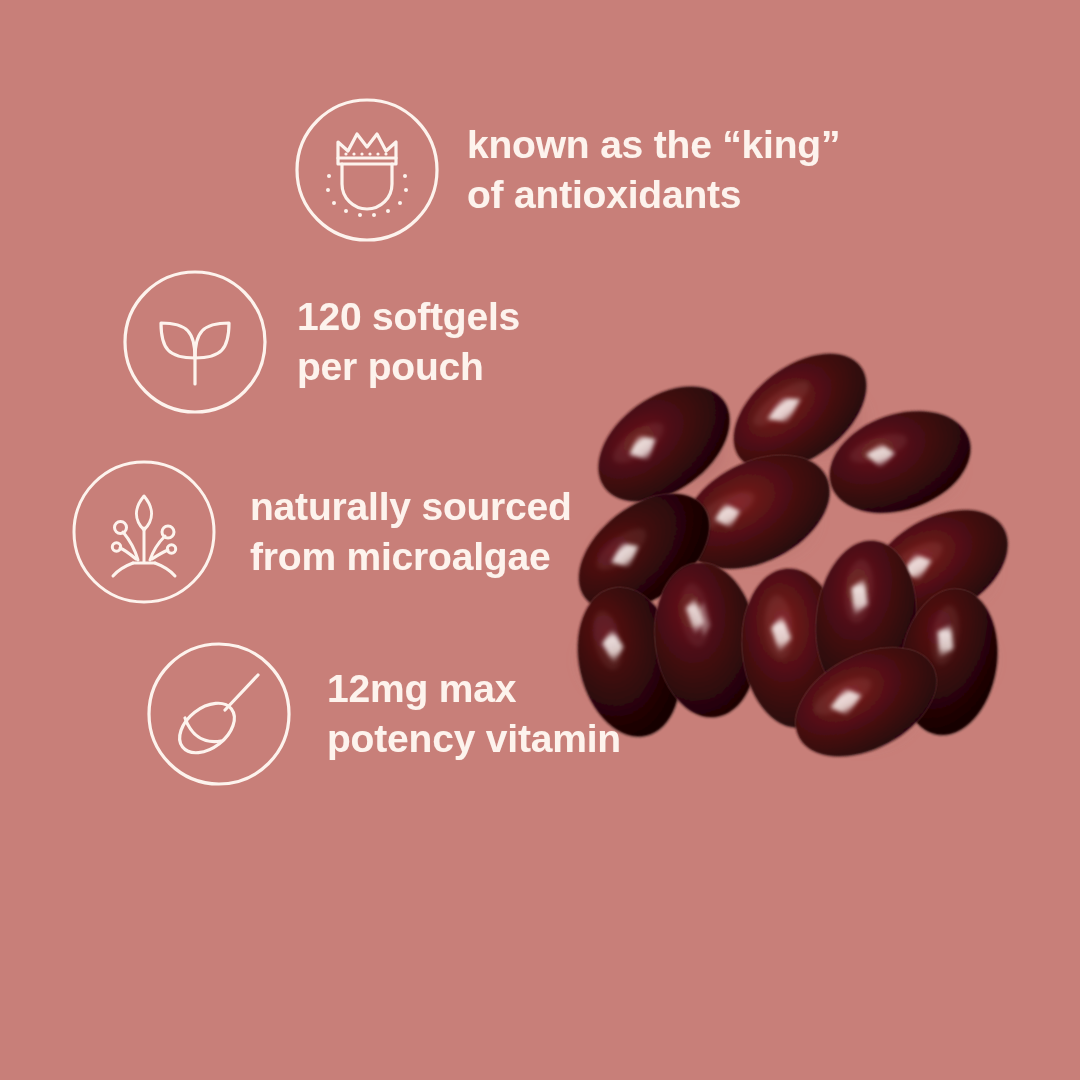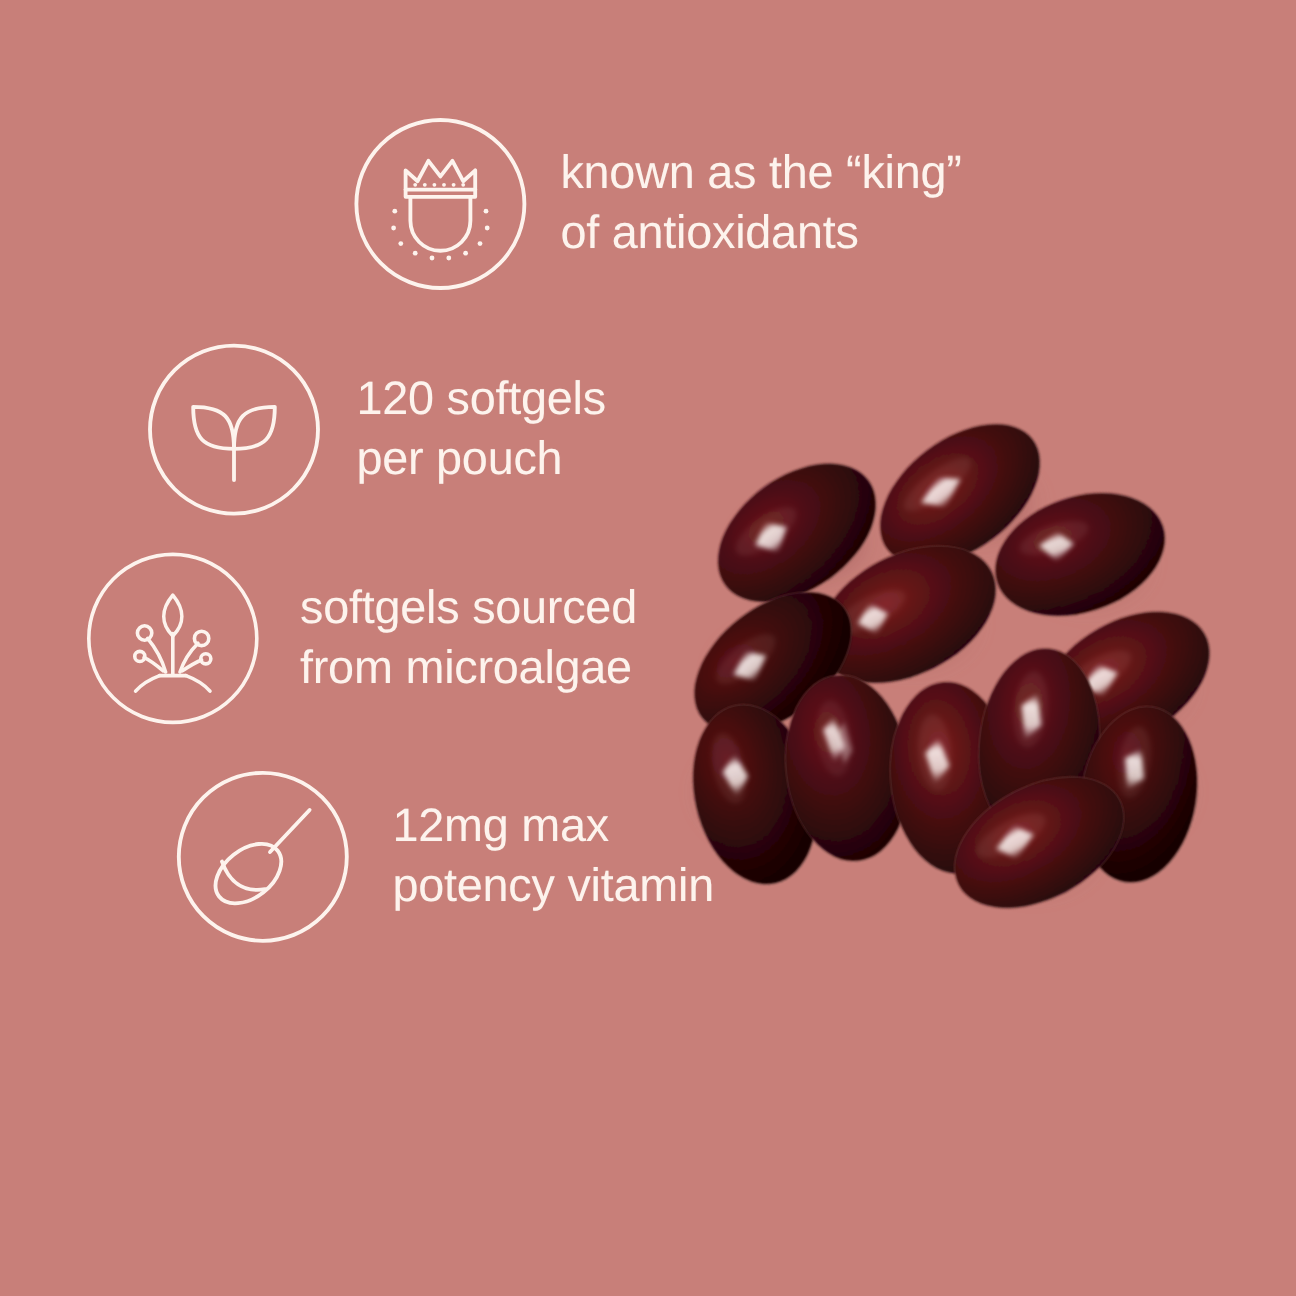--- a/index.html
+++ b/index.html
@@ -37,29 +37,29 @@
     width: 148px;
     height: 148px;
     position: relative;
   }
   .feature-icon svg { display: block; width: 100%; height: 100%; }
   .feature-text {
     color: #fdf3ed;
     font-size: 39px;
     line-height: 1.28;
     letter-spacing: -0.2px;
-    font-weight: 400;
+    font-weight: 700;
     white-space: pre-line;
     text-shadow: 0 0 1px rgba(253,243,237,0.25);
   }
 
   
   #row-0 { left: 293px; top: 96px;  }
   #row-0 .feature-text { margin-left: 4px; }
-  #row-1 { left: 121px; top: 284px; }
+  #row-1 { left: 121px; top: 268px; }
   #row-1 .feature-text { margin-left: 6px; }
   #row-2 { left: 70px;  top: 458px; }
   #row-2 .feature-text { margin-left: 10px; }
   #row-3 { left: 145px; top: 640px; }
   #row-3 .feature-text { margin-left: 12px; }
   #row-4 { left: 253px; top: 810px; }
   #row-4 .feature-text { margin-left: 12px; font-size: 38px; }
   #row-4 .feature-icon { width: 140px; height: 152px; }
 </style>
 </head>
@@ -280,21 +280,21 @@
         <circle cx="46.5" cy="89" r="4.2"></circle>
 
         <path d="M82 101 C88 97 93 94 98 92"></path>
         <circle cx="101.5" cy="91" r="4.2"></circle>
 
         <line x1="63" y1="105" x2="85" y2="105"></line>
         <path d="M63 105 C55 108 48 112 43 118"></path>
         <path d="M85 105 C93 108 100 112 105 118"></path>
       </svg>
     </div>
-    <div class="feature-text">softgels sourced
+    <div class="feature-text">naturally sourced
 from microalgae</div>
   </div>
 
   <div class="feature-row" id="row-3">
     <div class="feature-icon">
       <svg viewBox="0 0 148 148" fill="none" stroke="#fdf3ed" stroke-width="3.2" stroke-linecap="round" stroke-linejoin="round">
         <circle cx="74" cy="74" r="70"></circle>
 
         <line x1="113" y1="35" x2="80" y2="70"></line>
 

